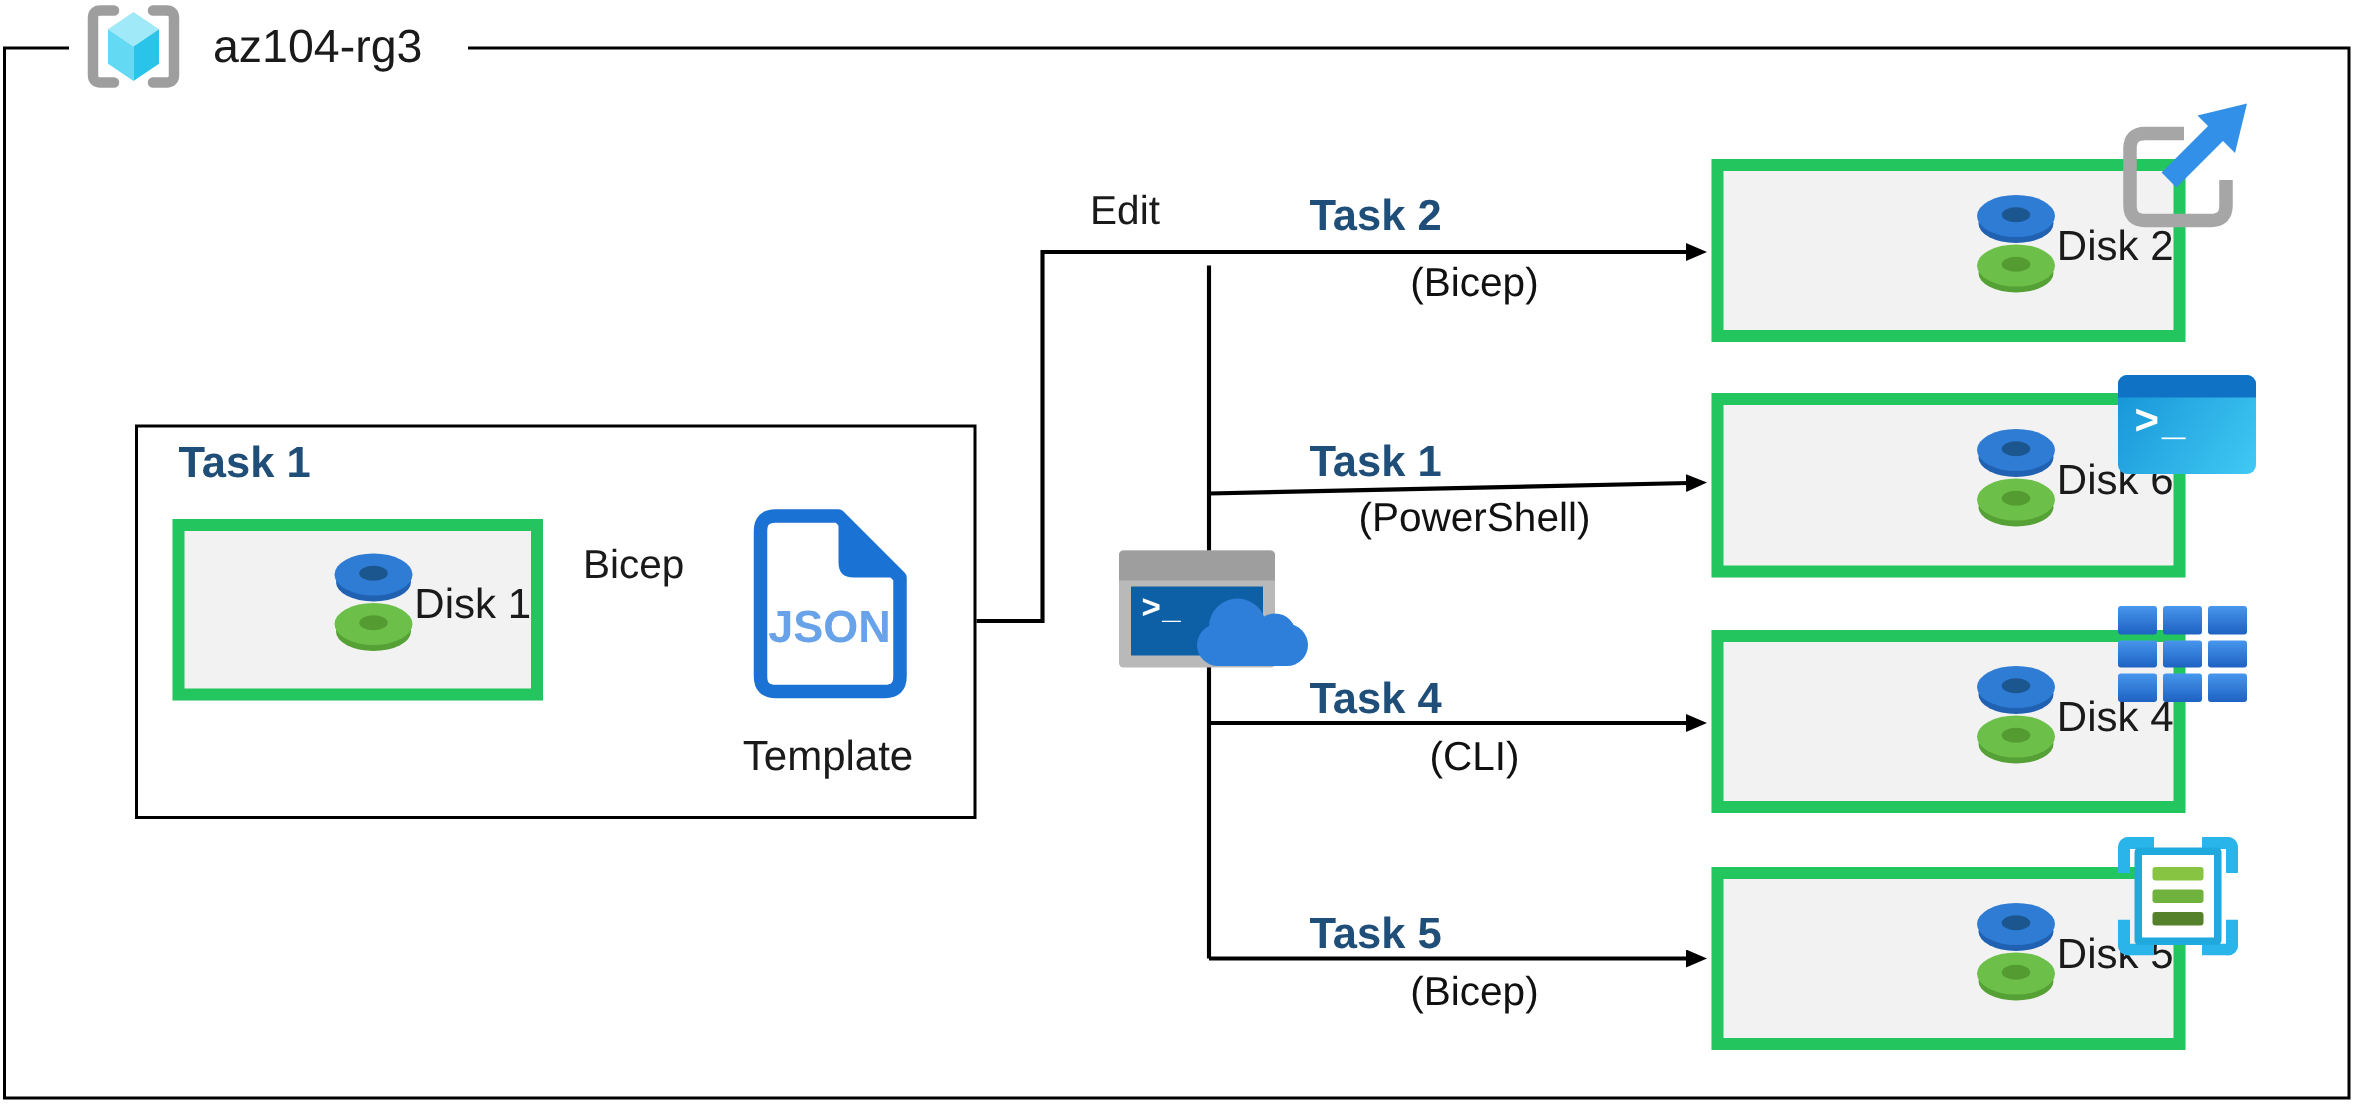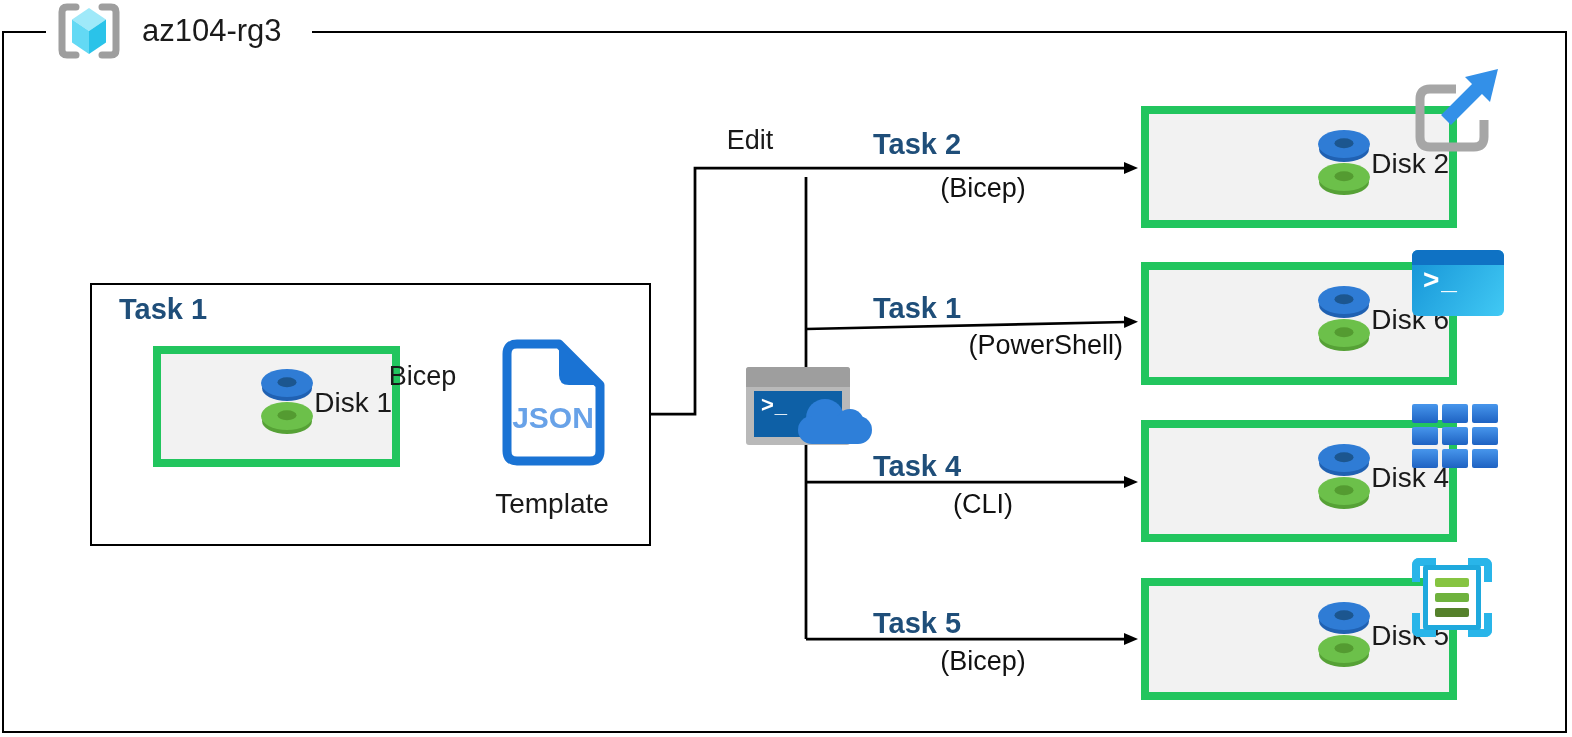--- a/index.html
+++ b/index.html
@@ -38,21 +38,21 @@
   .export-label{position:absolute;left:360px;top:361px;width:125px;text-align:center;font-size:27px;z-index:3;}
   .template-label{position:absolute;left:468px;top:488px;width:168px;text-align:center;font-size:28px;z-index:3;}
   .edit-label{position:absolute;left:705px;top:125px;width:90px;text-align:center;font-size:27px;z-index:3;}
 
   .json-icon{position:absolute;left:495px;top:336px;z-index:3;}
 
   
   .task-label{position:absolute;width:220px;font-size:29px;font-weight:bold;color:#1F4E79;z-index:3;}
   .method-label{position:absolute;width:280px;text-align:center;font-size:27px;color:#111;z-index:3;}
   .tl-0{left:873px;top:128px;}  .ml-0{left:843px;top:173px;}
-  .tl-1{left:873px;top:292px;}  .ml-1{left:843px;top:330px;text-align:right;}
+  .tl-1{left:873px;top:292px;}  .ml-1{left:843px;top:330px;}
   .tl-2{left:873px;top:450px;}  .ml-2{left:843px;top:489px;}
   .tl-3{left:873px;top:607px;}  .ml-3{left:843px;top:646px;}
 
   .db-2{left:1141px;top:106px;width:316px;height:122px;}
   .db-3{left:1141px;top:262px;width:316px;height:123px;}
   .db-4{left:1141px;top:420px;width:316px;height:122px;}
   .db-5{left:1141px;top:578px;width:316px;height:122px;}
 
   
   .portal-icon{position:absolute;left:1414px;top:68px;z-index:4;}
@@ -115,21 +115,21 @@
     <path d="M608 414 L695 414 L695 168 L1126 168" stroke="#000" stroke-width="2.75" fill="none" marker-end="url(#arw)"></path>
     <path d="M806 177 L806 639" stroke="#000" stroke-width="2.75" fill="none"></path>
     <path d="M806 329 L1126 322" stroke="#000" stroke-width="2.75" fill="none" marker-end="url(#arw)"></path>
     <path d="M806 482 L1126 482" stroke="#000" stroke-width="2.75" fill="none" marker-end="url(#arw)"></path>
     <path d="M806 639 L1126 639" stroke="#000" stroke-width="2.75" fill="none" marker-end="url(#arw)"></path>
   </svg>
 
   <div class="task1-box"></div>
   <div class="task1-label">Task 1</div>
 
-  <div class="disk-box" style="left:115px;top:346px;width:247px;height:121px;margin-left:38px;">
+  <div class="disk-box" style="left:115px;top:346px;width:247px;height:121px;">
     <div class="disk-icon">
       <div class="torus blue"></div>
       <div class="torus green"></div>
     </div>
     <div class="disk-label">Disk 1</div>
   </div>
 
   <div class="export-label">Bicep</div>
 
   <svg class="json-icon" width="113" height="133" viewBox="0 0 113 133">

